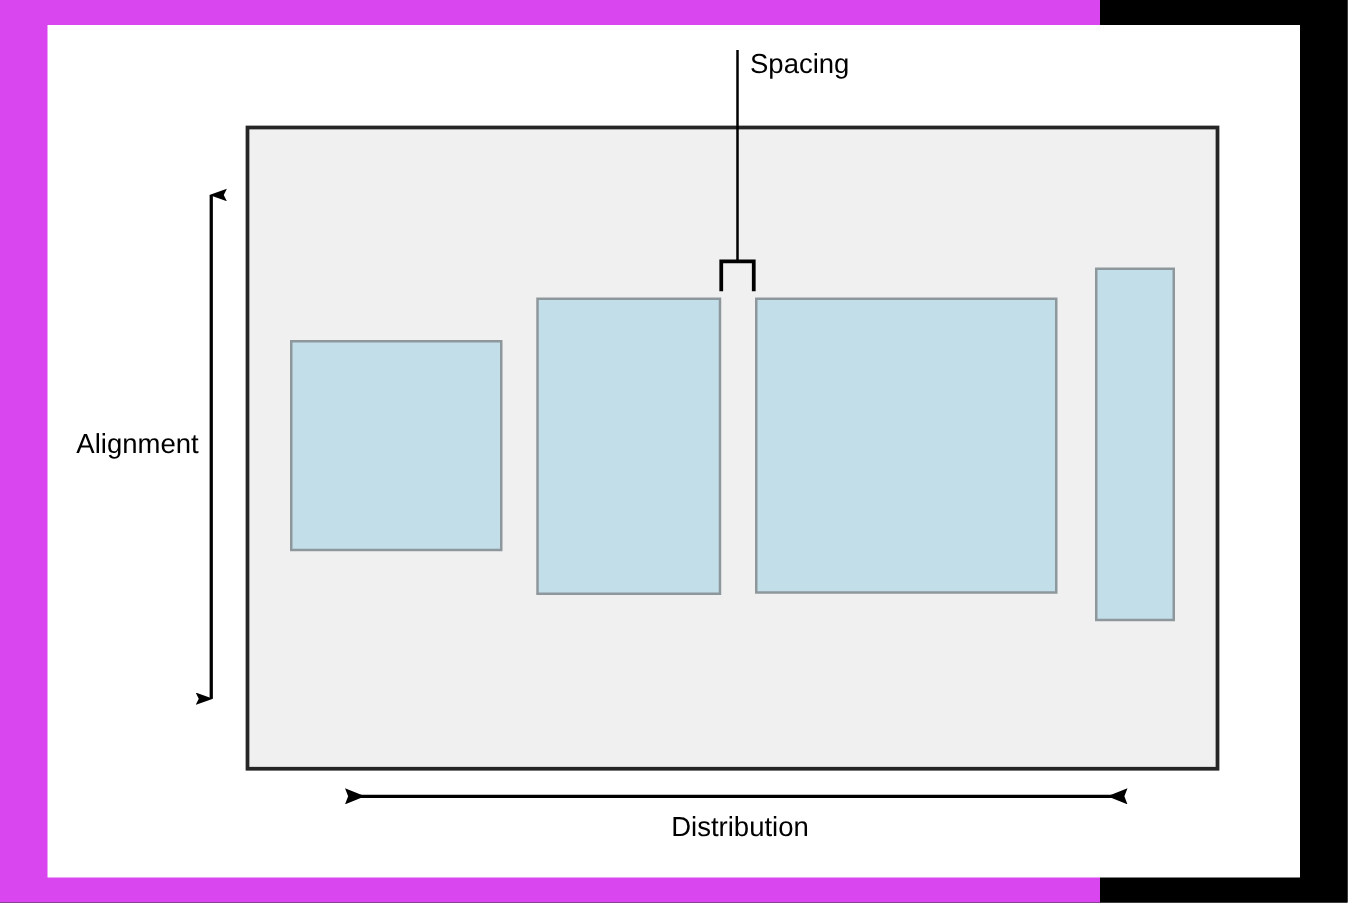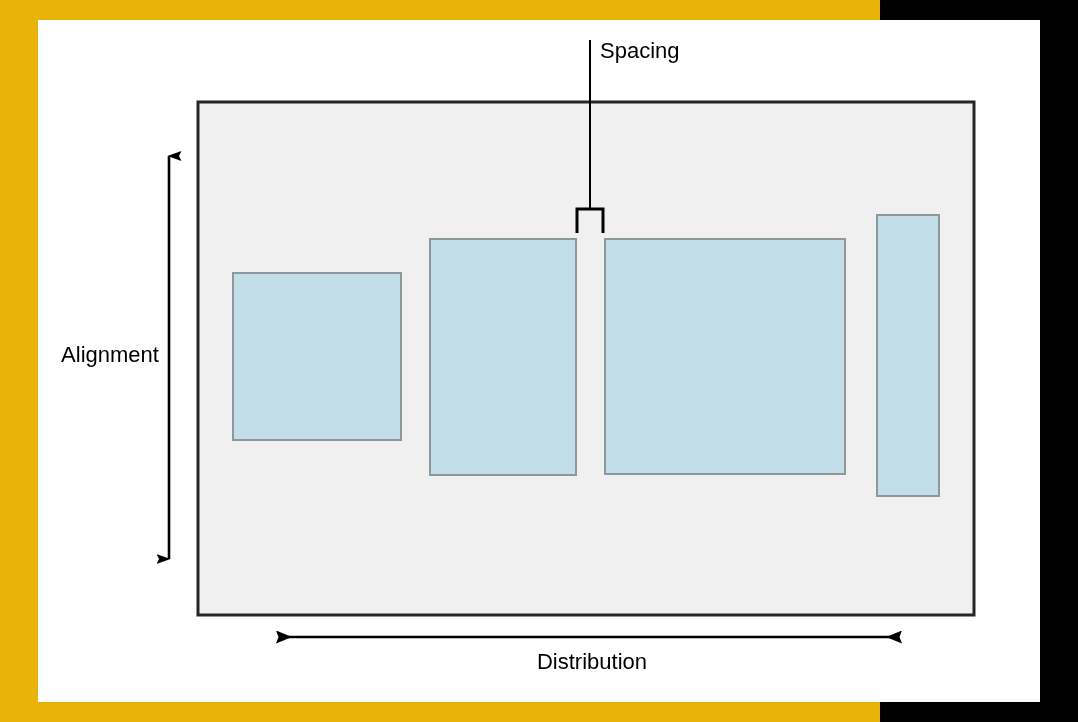--- a/index.html
+++ b/index.html
@@ -10,21 +10,21 @@
   body {
     width: 1078px;
     height: 722px;
     overflow: hidden;
     font-family: "Liberation Sans", sans-serif;
   }
   #canvas {
     position: relative;
     width: 880px;
     height: 722px;
-    background: #eab308;
+    background: #d946ef;
   }
   #page {
     position: absolute;
     left: 38px;
     top: 20px;
     width: 1002px;
     height: 682px;
     background: #ffffff;
   }
   #diagram {

